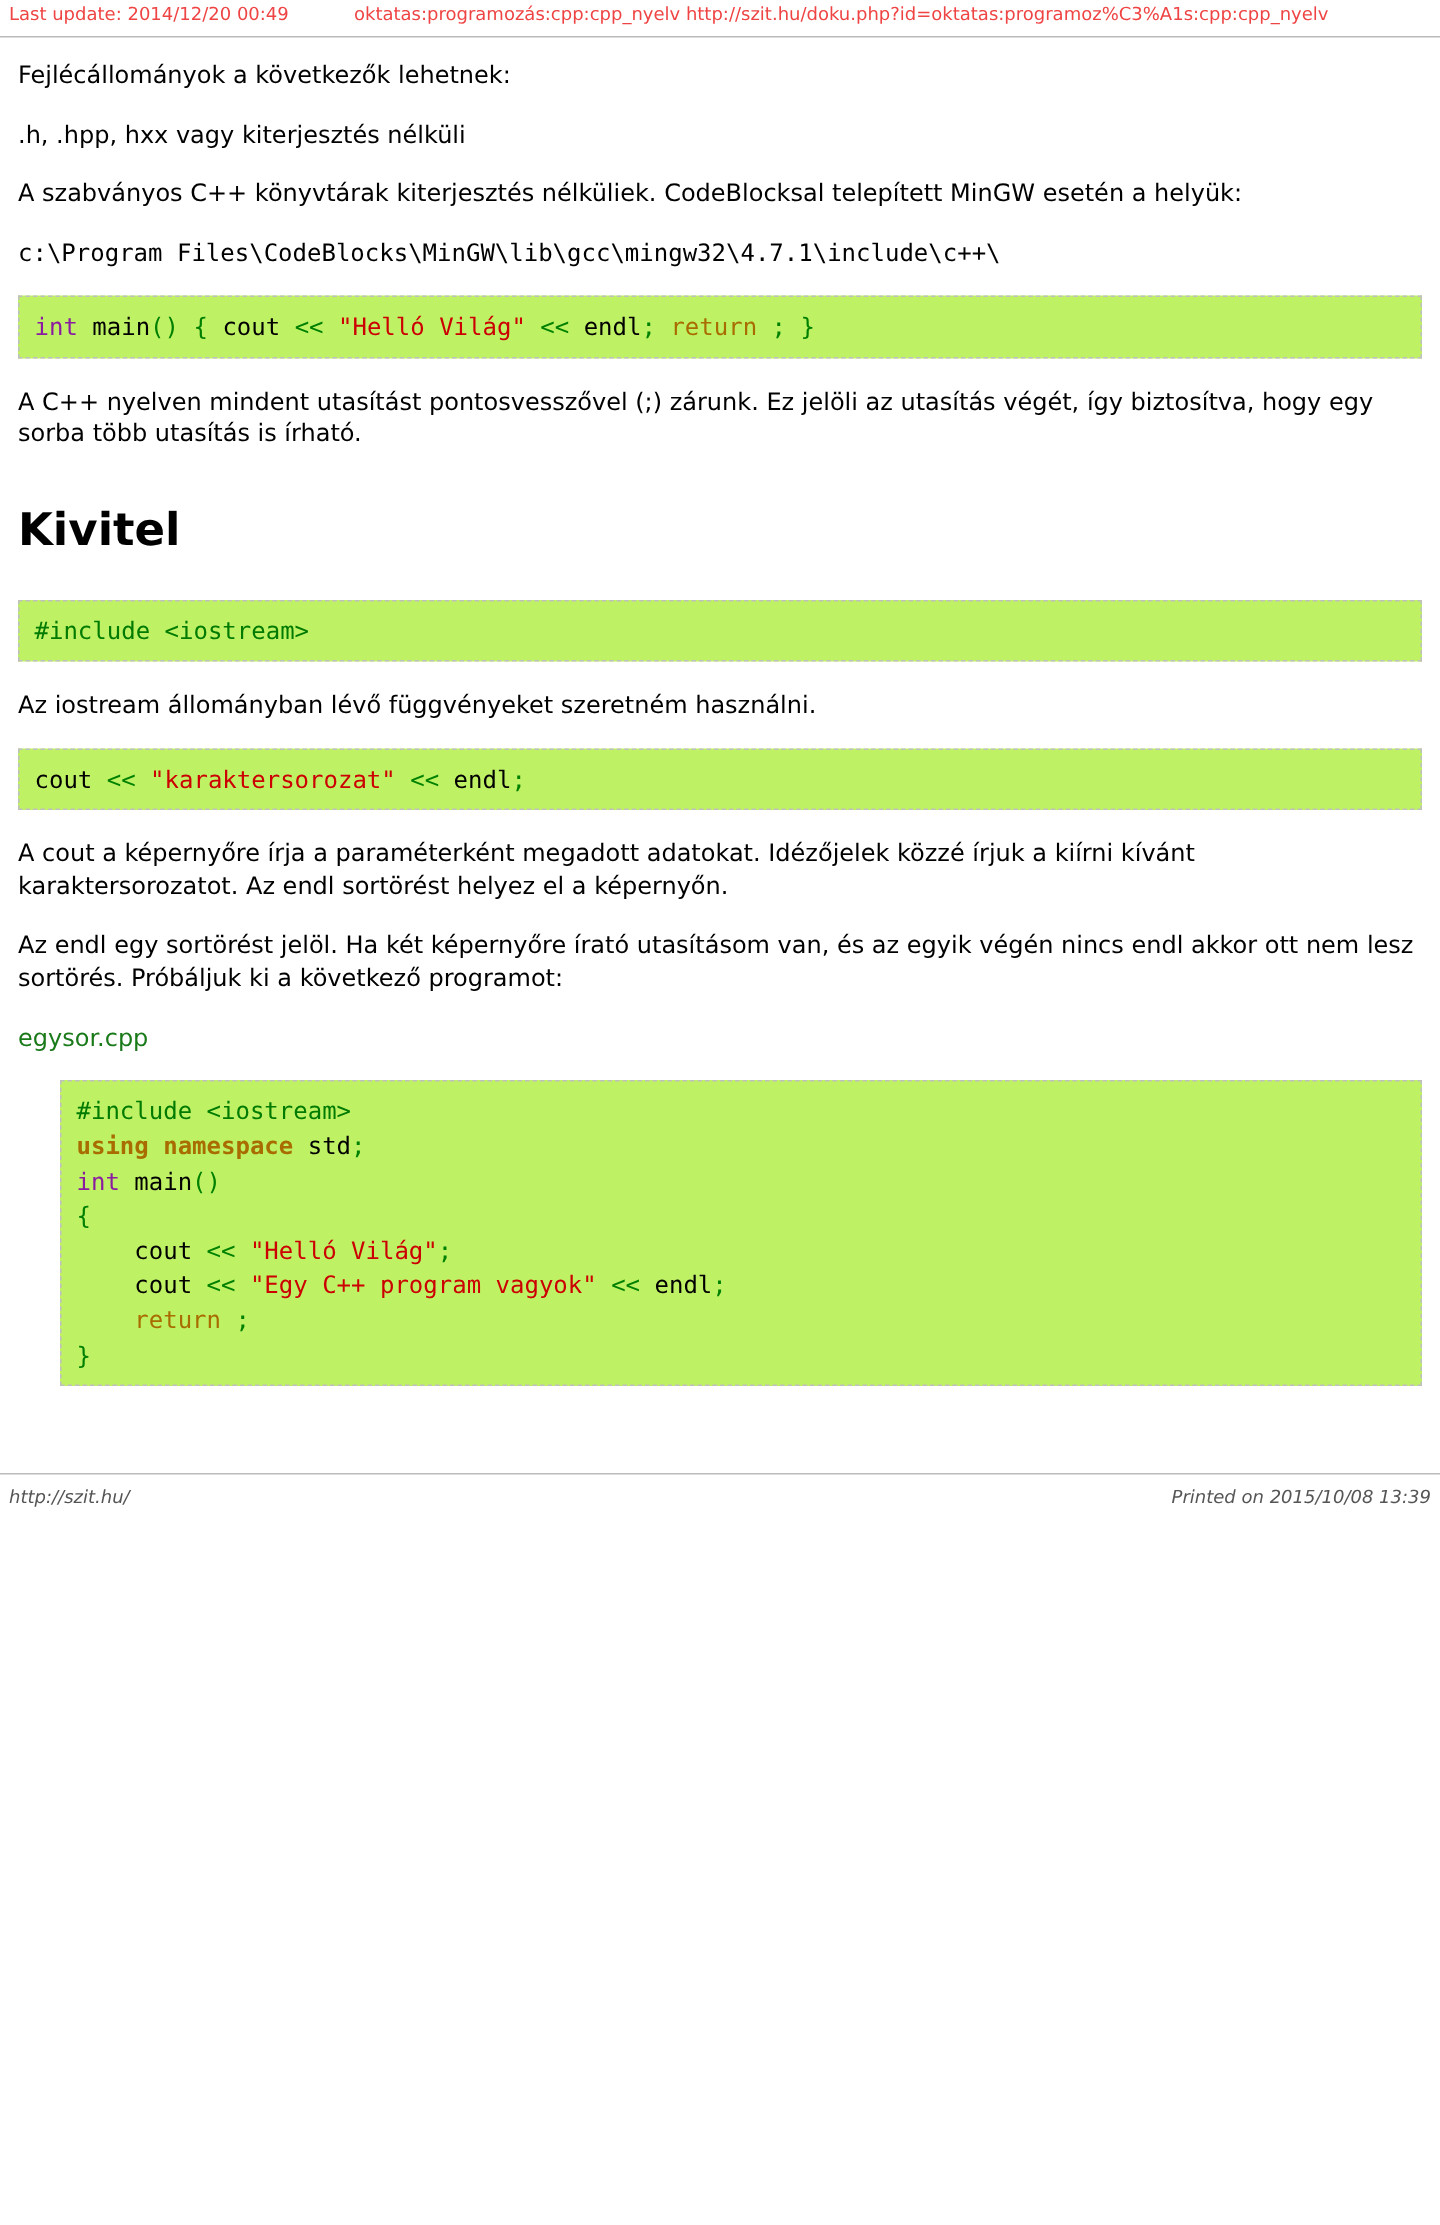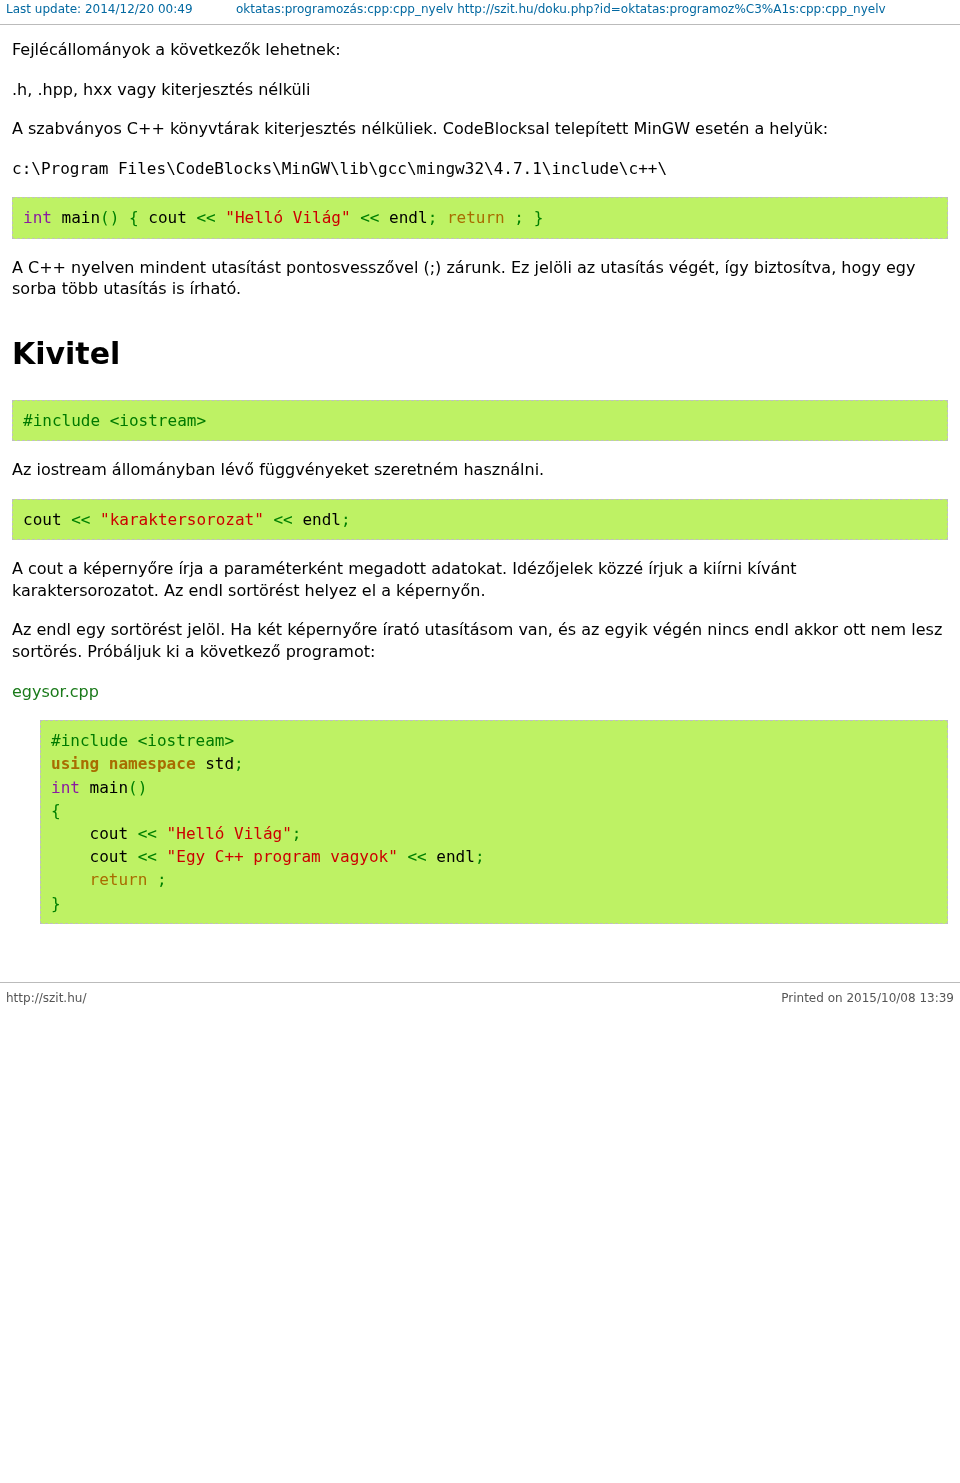--- a/index.html
+++ b/index.html
@@ -13,21 +13,21 @@
   .page {
     width: 960px;
     box-sizing: border-box;
     position: relative;
   }
   .header-bar {
     position: relative;
     height: 22px;
     border-bottom: 1px solid #bbb;
     font-size: 12px;
-    color: #0369a1;
+    color: #ef4444;
     padding: 2px 6px 0 6px;
   }
   .header-left { position: absolute; left: 6px; top: 2px; }
   .header-mid  { position: absolute; left: 210px; top: 2px; margin-left: 26px; }
   .content {
     padding: 14px 12px 40px 12px;
     font-size: 16px;
     line-height: 1.35;
   }
   p { margin: 0 0 18px 0; }
@@ -66,20 +66,21 @@
   .tok-kw     { color: #a86c00; } 
   .tok-inc    { color: #007a00; }
   .link { color: #1a7a1a; }
   .footer-bar {
     position: relative;
     border-top: 1px solid #bbb;
     font-size: 12px;
     color: #555;
     padding: 4px 6px;
     height: 18px;
+    font-style: italic;
   }
   .footer-left  { position: absolute; left: 6px;  bottom: 4px; }
   .footer-right { position: absolute; right: 6px; bottom: 4px; }
 </style>
 </head>
 <body>
 
 <div class="page">
 
   <div class="header-bar">

